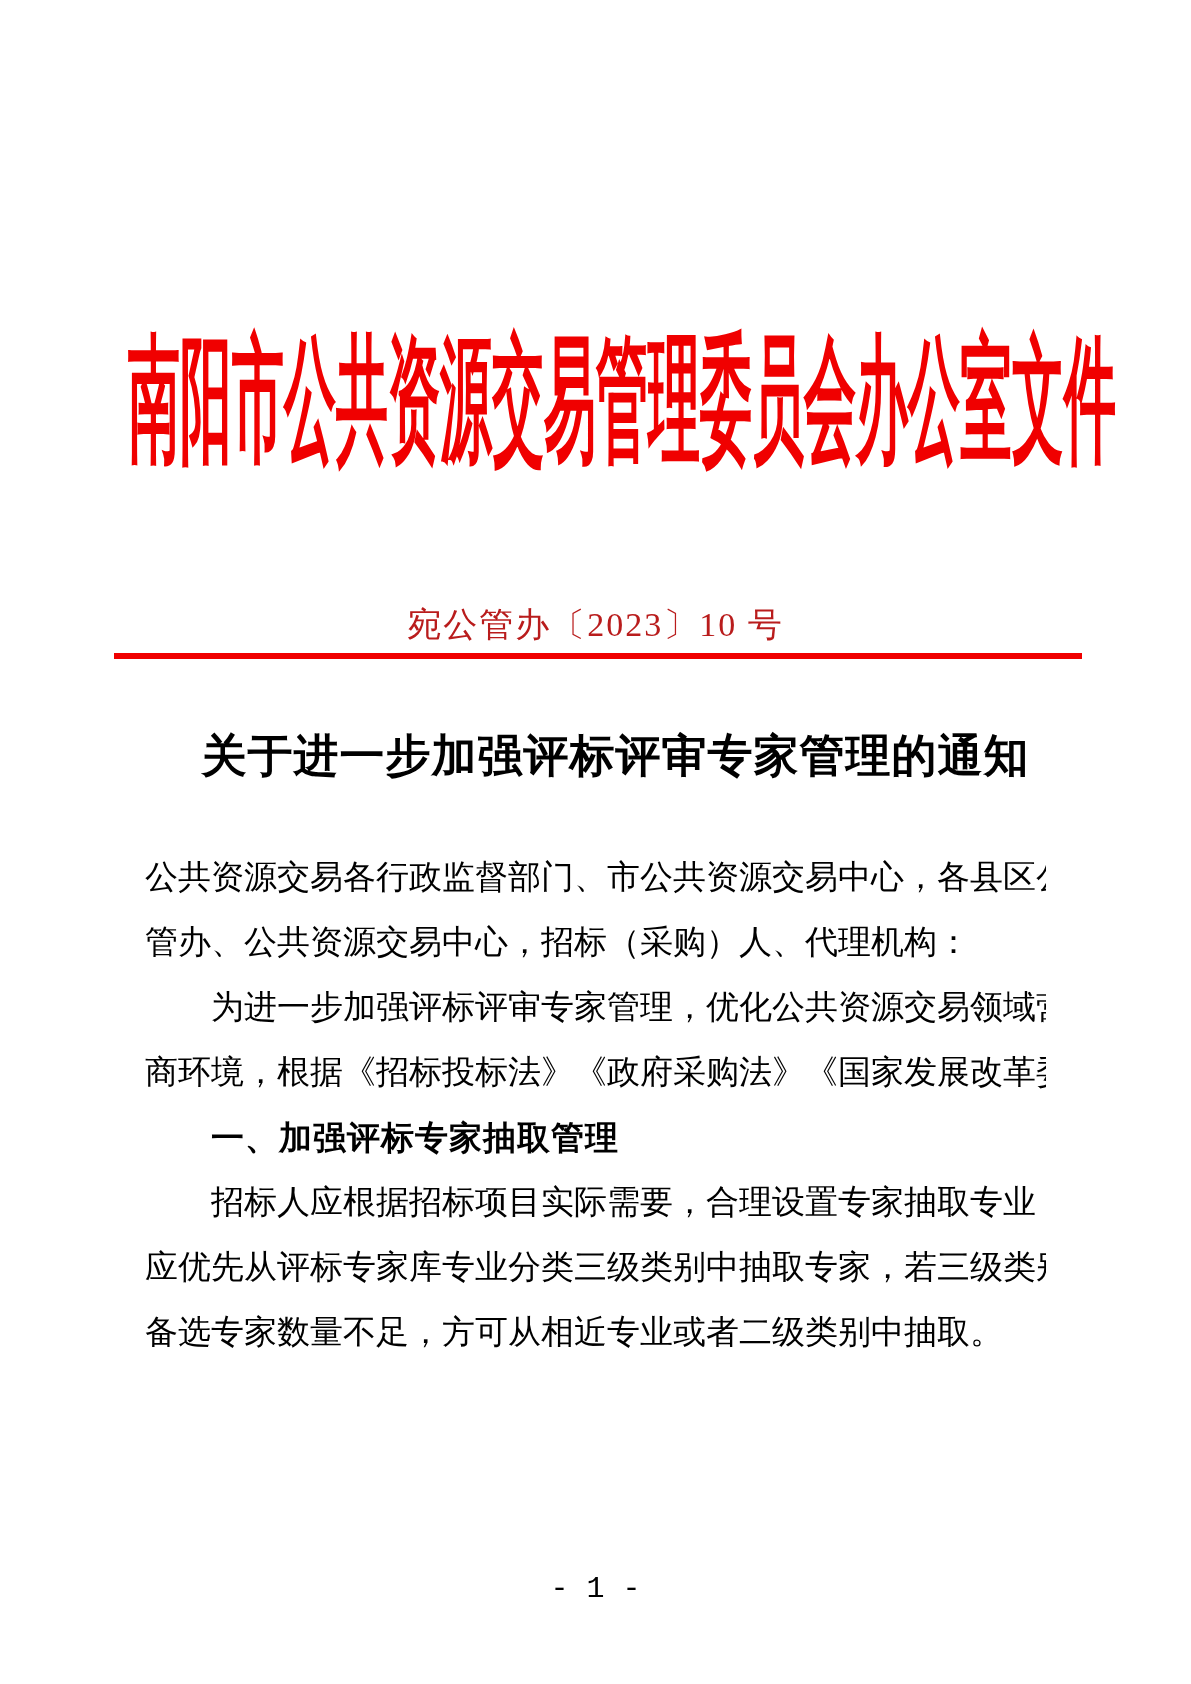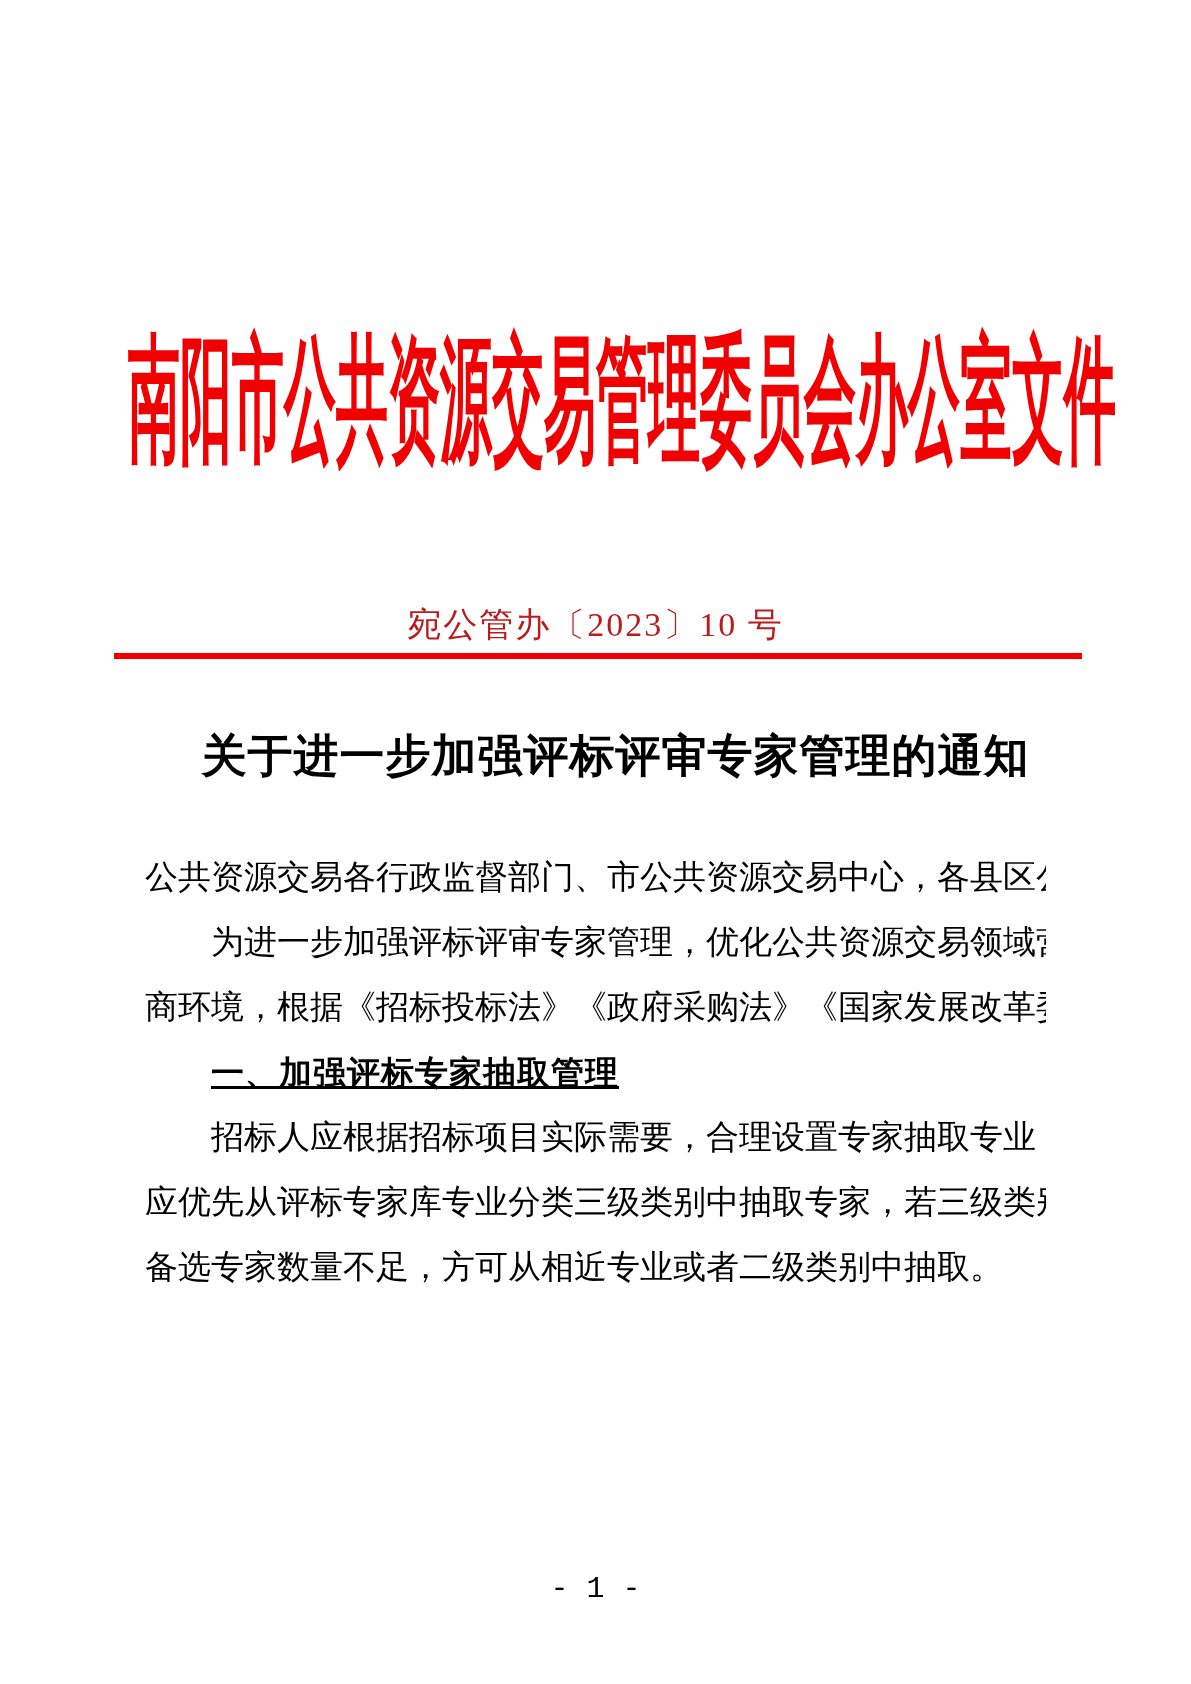--- a/index.html
+++ b/index.html
@@ -102,21 +102,20 @@
     white-space: nowrap;
     overflow: hidden;
   }
   .indent {
     padding-left: 66px;
   }
   .heading-hei {
     font-family: "Liberation Sans", "DejaVu Sans", sans-serif;
     font-weight: bold;
     letter-spacing: 1px;
-    text-decoration: underline;
   }
   .heading-kai {
     font-family: "Liberation Serif", "DejaVu Serif", serif;
     letter-spacing: 1px;
   }
 
   
   .page-number {
     position: absolute;
     top: 1572px;
@@ -139,20 +138,21 @@
 
   <div class="doc-number">宛公管办〔2023〕10 号</div>
 
   <div class="red-rule"></div>
 
   <div class="doc-title">关于进一步加强评标评审专家管理的通知</div>
 
   <div class="body-text">
 
     <div class="line">公共资源交易各行政监督部门、市公共资源交易中心，各县区公</div>
+    <div class="line-last">管办、公共资源交易中心，招标（采购）人、代理机构：</div>
 
     <div class="line indent">为进一步加强评标评审专家管理，优化公共资源交易领域营</div>
     <div class="line">商环境，根据《招标投标法》《政府采购法》《国家发展改革委</div>
 
     <div class="line-last indent heading-hei">一、加强评标专家抽取管理</div>
 
 
     <div class="line indent">招标人应根据招标项目实际需要，合理设置专家抽取专业，</div>
     <div class="line">应优先从评标专家库专业分类三级类别中抽取专家，若三级类别</div>
     <div class="line-last">备选专家数量不足，方可从相近专业或者二级类别中抽取。</div>

